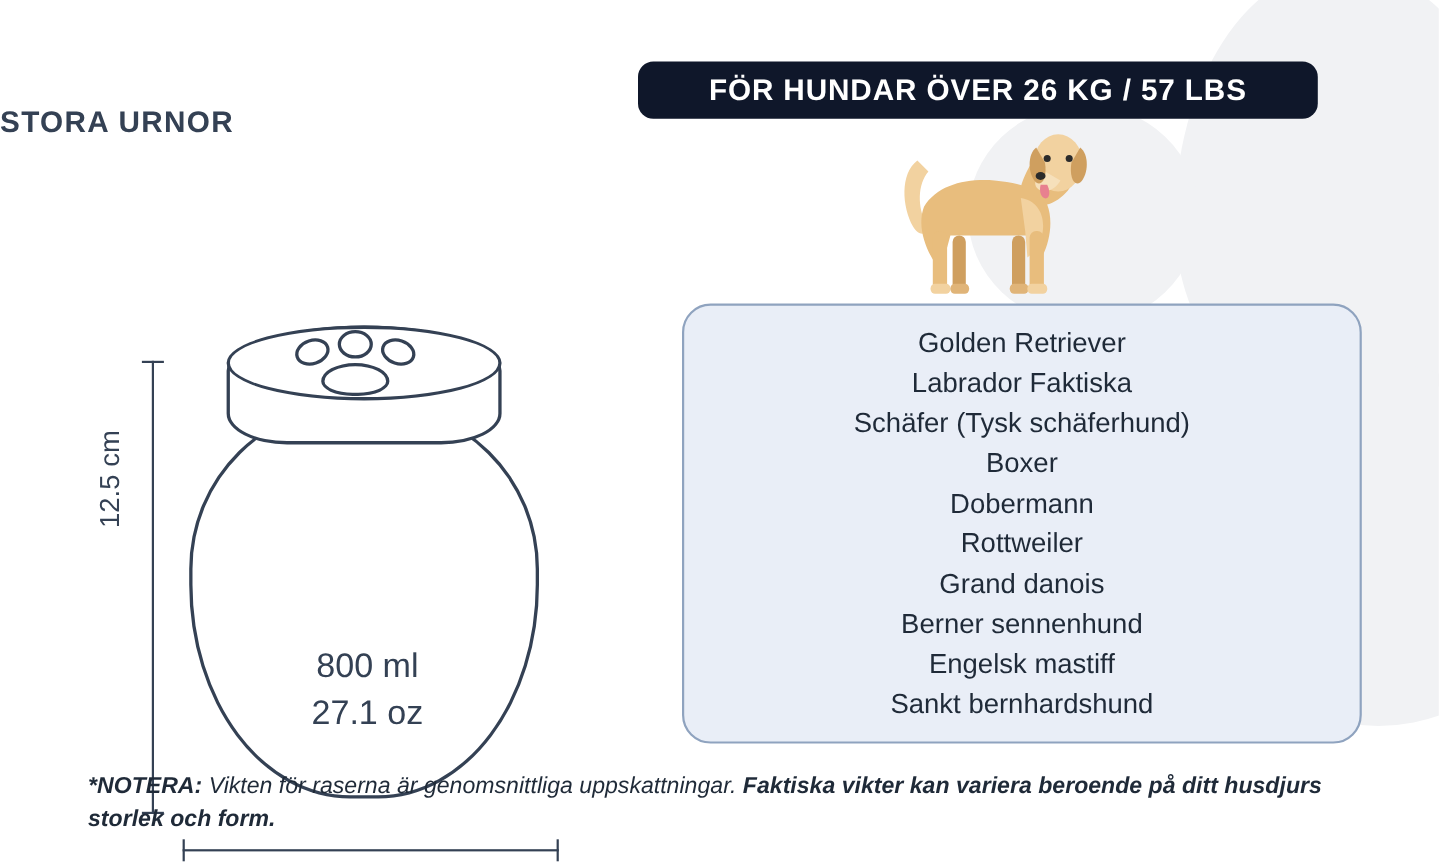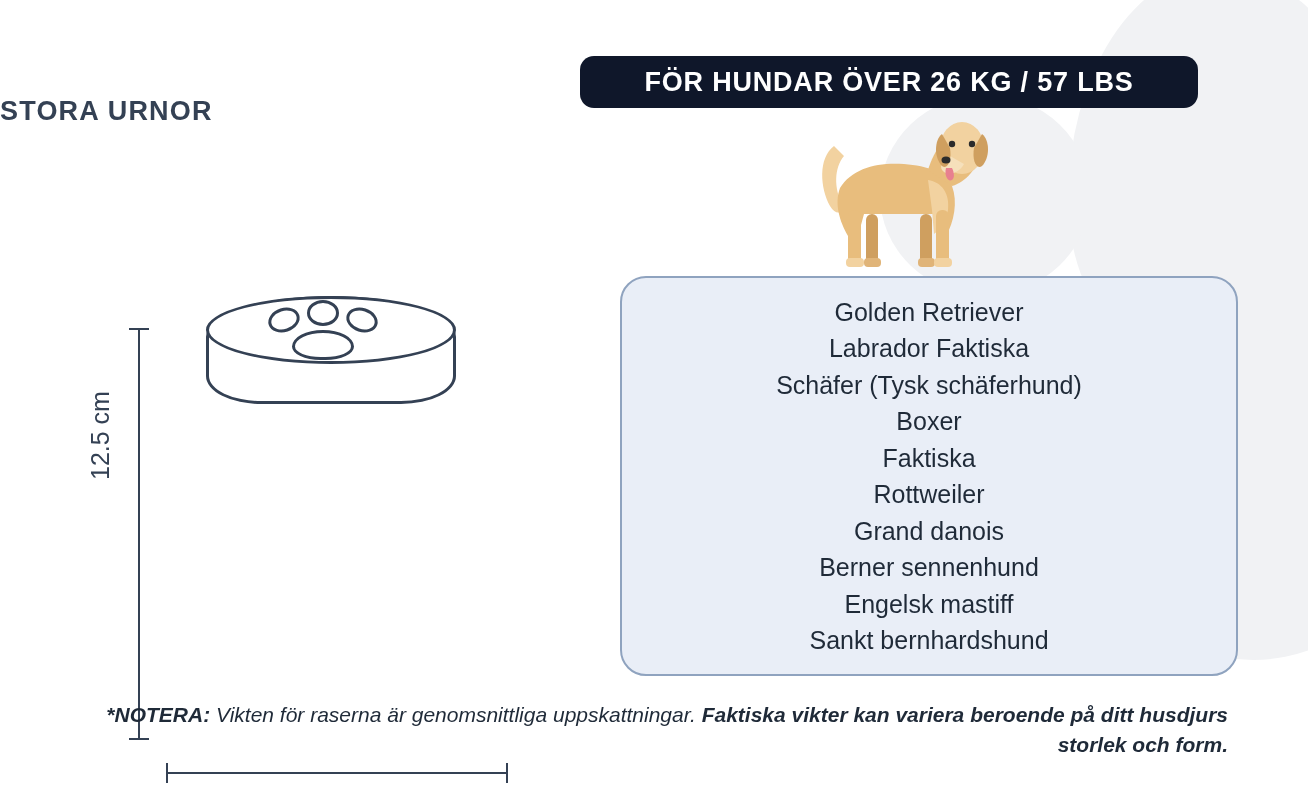--- a/index.html
+++ b/index.html
@@ -247,21 +247,21 @@
     color: #1f2a38;
     text-align: center;
   }
 
   
   .footnote {
     position: absolute;
     left: 80px;
     top: 700px;
     width: 1148px;
-    text-align: right;
+    text-align: left;
     font-size: 21px;
     line-height: 1.45;
     color: #1f2a38;
     font-style: italic;
     z-index: 3;
   }
   .footnote b { font-weight: bold; }
 </style>
 </head>
 <body>
@@ -276,20 +276,26 @@
     <div class="urn-title">STORA URNOR</div>
 
     <div class="urn-wrap">
 
       <div class="dim-v"></div>
       <div class="dim-v-label">12.5 cm</div>
 
       <div class="dim-h"></div>
 
       <div class="urn-body">
+        <div class="urn-jar">
+          <div class="urn-text">
+            <div>800 ml</div>
+            <div>27.1 oz</div>
+          </div>
+        </div>
         <div class="urn-lid"></div>
         <div class="urn-lid-top"></div>
         <div class="paw">
           <div class="pad toe1"></div>
           <div class="pad toe2"></div>
           <div class="pad toe3"></div>
           <div class="pad main"></div>
         </div>
       </div>
     </div>
@@ -330,21 +336,21 @@
 
       <path d="M146 58 C144 66 148 72 152 70 C155 68 154 62 152 58 Z" fill="#e8808f"></path>
     </svg>
   </div>
 
   <div class="breeds-card">
     <div class="breed">Golden Retriever</div>
     <div class="breed">Labrador Faktiska</div>
     <div class="breed">Schäfer (Tysk schäferhund)</div>
     <div class="breed">Boxer</div>
-    <div class="breed">Faktiska</div>
+    <div class="breed">Dobermann</div>
     <div class="breed">Rottweiler</div>
     <div class="breed">Grand danois</div>
     <div class="breed">Berner sennenhund</div>
     <div class="breed">Engelsk mastiff</div>
     <div class="breed">Sankt bernhardshund</div>
   </div>
 
   <div class="footnote">
     <b>*NOTERA:</b><span> Vikten för raserna är genomsnittliga uppskattningar. </span><b>Faktiska vikter kan variera beroende på ditt husdjurs storlek och form.</b>
   </div>

